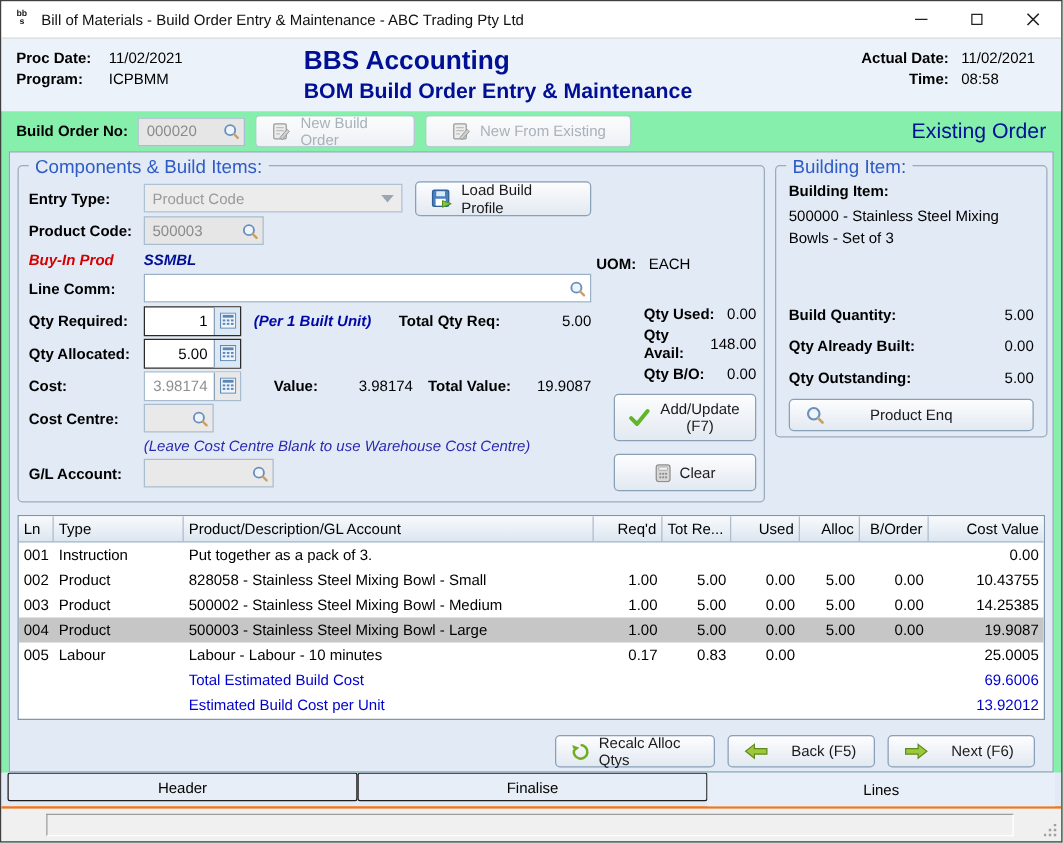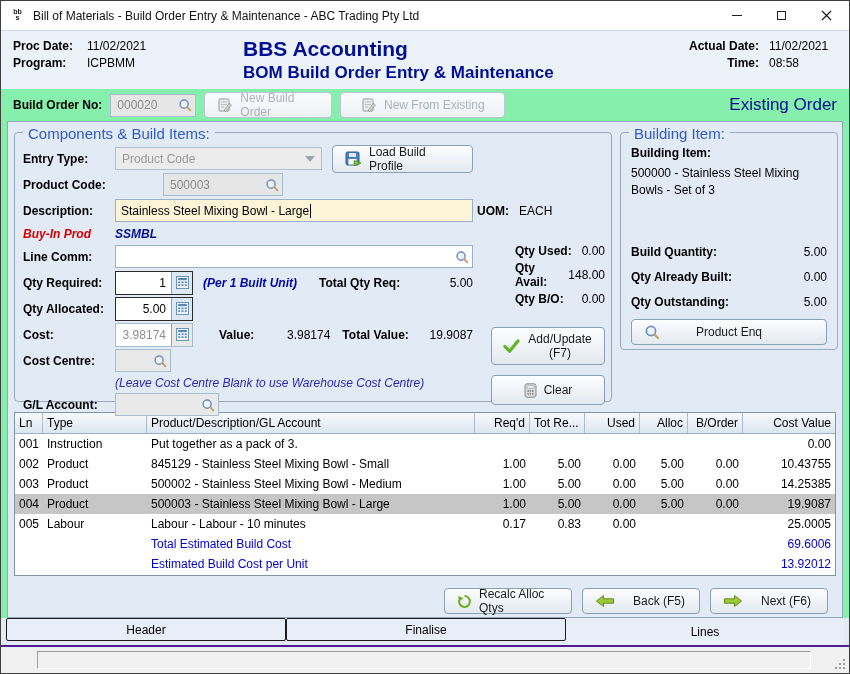--- a/index.html
+++ b/index.html
@@ -114,21 +114,21 @@
   .c-desc { flex:1 1 auto; }
   .c-num { width:55px; flex:0 0 auto; text-align:right; justify-content:flex-end; }
   .c-alloc { width:48px; flex:0 0 auto; text-align:right; justify-content:flex-end; }
   .c-cost { width:92px; flex:0 0 auto; text-align:right; justify-content:flex-end; }
   .tot { color:#0000cd; }
 
   
   .footer-row { display:flex; justify-content:flex-end; gap:10px; margin-top:12px; padding-right:8px; }
 
   
-  .tab-strip { height:29px; display:flex; border-bottom:2px solid #4c1d95; background:#e2eaf5;
+  .tab-strip { height:29px; display:flex; border-bottom:2px solid #f97316; background:#e2eaf5;
                padding:0 5px; flex:0 0 auto; }
   .tab { flex:1; height:23px; border:1.5px solid #1d1d1d; border-radius:2px; background:#e8eef7;
          display:flex; align-items:center; justify-content:center; font-size:12px; }
   .tab.active { border:none; background:#e9eff8; height:27px; border-radius:0; }
 
   
   .statusbar { height:26px; background:#f0f0f0; position:relative; flex:0 0 auto; }
   .status-inset { position:absolute; left:36px; right:38px; top:4px; bottom:4px; background:#f0f0f0;
                   border:1px solid; border-color:#9d9d9d #ffffff #ffffff #9d9d9d; font-size:11px; }
   .grip { position:absolute; right:3px; bottom:3px; }
@@ -232,36 +232,29 @@
                   <rect x="4" y="2" width="7" height="4" fill="#dce9f6"></rect>
                   <rect x="3.5" y="8" width="8" height="5.5" fill="#fff"></rect>
                   <path d="M9 9.5 L16 12 L9 14.8 Z" fill="#7ec43c" stroke="#4e8f1e" stroke-width="0.8"></path>
                 </svg>
               <span>Load Build Profile</span>
             </div>
           </div>
 
           <div class="frow">
             <span class="flbl">Product Code:</span>
-            <div class="lookup" style="width:120px;margin-left:48px;">
+            <div class="lookup" style="width:96px;">
               <span class="val">500003</span>
               <svg class="micon" width="14" height="14" viewBox="0 0 16 16">
                   <circle cx="7" cy="7" r="4.6" fill="#eef4fb" stroke="#6a8fbe" stroke-width="1.7"></circle>
                   <path d="M10.5 10.5 L14 14" stroke="#c9a063" stroke-width="2.2" stroke-linecap="round"></path>
                 </svg>
             </div>
           </div>
 
-          <div class="frow">
-            <span class="flbl">Description:</span>
-            <div class="input cream">
-              <span>Stainless Steel Mixing Bowl - Large</span>
-                <span class="caret"></span>
-            </div>
-          </div>
 
           <div class="frow" style="height:19px;">
             <span class="flbl buyin">Buy-In Prod</span>
             <span class="ssmbl">SSMBL</span>
           </div>
 
           <div class="frow">
             <span class="flbl">Line Comm:</span>
             <div class="input linecomm">
               <span></span>
@@ -382,21 +375,21 @@
             <span>0.00</span>
           </div>
           <div class="qtyrow">
             <span class="blbl">Qty Avail:</span>
             <span>148.00</span>
           </div>
           <div class="qtyrow">
             <span class="blbl">Qty B/O:</span>
             <span>0.00</span>
           </div>
-          <div class="btn side-btn btn-addupdate" style="margin-top:16px;">
+          <div class="btn side-btn btn-addupdate" style="margin-top:4px;">
             <svg class="cicon" width="17" height="15" viewBox="0 0 18 16">
                 <path d="M2 8 L7 13 L16 2" fill="none" stroke="#61b52a" stroke-width="3.4" stroke-linecap="round" stroke-linejoin="round"></path>
               </svg>
             <span style="width:66px;">Add/Update (F7)</span>
           </div>
           <div class="btn side-btn btn-clear">
             <svg class="cicon" width="13" height="15" viewBox="0 0 13 15">
                 <rect x="1" y="0.8" width="11" height="13.4" rx="2" fill="#d7d7d7" stroke="#8f8f8f"></rect>
                 <rect x="3" y="2.6" width="7" height="2.6" rx="0.6" fill="#f3f3f3" stroke="#9a9a9a" stroke-width="0.6"></rect>
                 <g fill="#8f8f8f">
@@ -461,21 +454,21 @@
         <div class="td c-num"></div>
         <div class="td c-num"></div>
         <div class="td c-num"></div>
         <div class="td c-alloc"></div>
         <div class="td c-num"></div>
         <div class="td c-cost">0.00</div>
       </div>
       <div class="tr">
         <div class="td c-ln">002</div>
         <div class="td c-type">Product</div>
-        <div class="td c-desc">845129 - Stainless Steel Mixing Bowl - Small</div>
+        <div class="td c-desc">828058 - Stainless Steel Mixing Bowl - Small</div>
         <div class="td c-num">1.00</div>
         <div class="td c-num">5.00</div>
         <div class="td c-num">0.00</div>
         <div class="td c-alloc">5.00</div>
         <div class="td c-num">0.00</div>
         <div class="td c-cost">10.43755</div>
       </div>
       <div class="tr">
         <div class="td c-ln">003</div>
         <div class="td c-type">Product</div>

